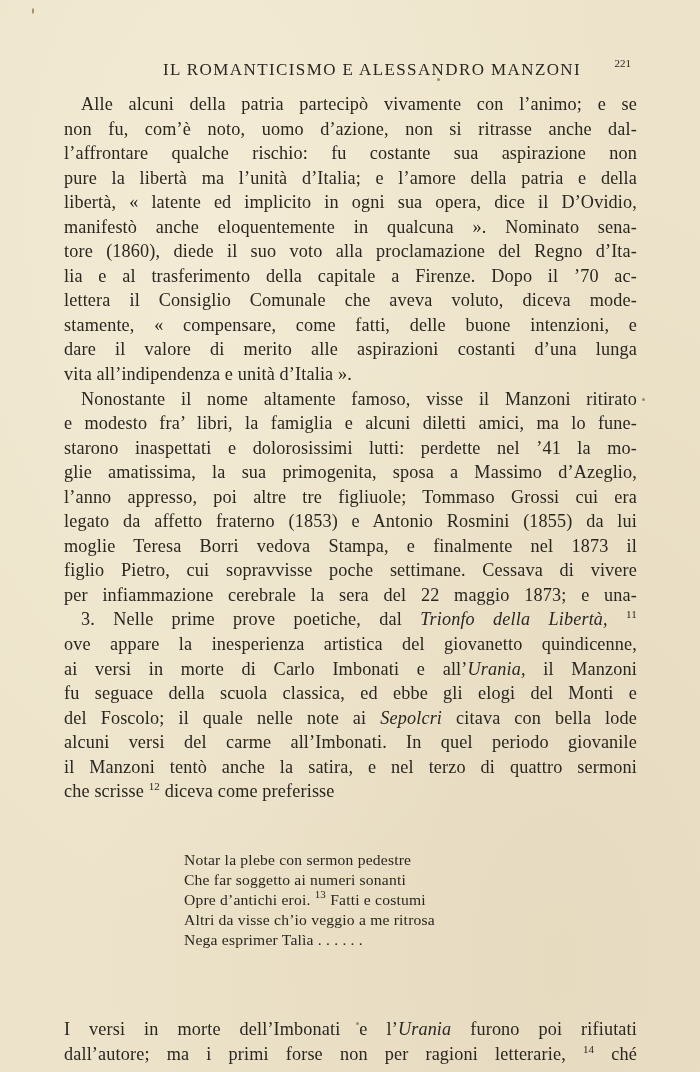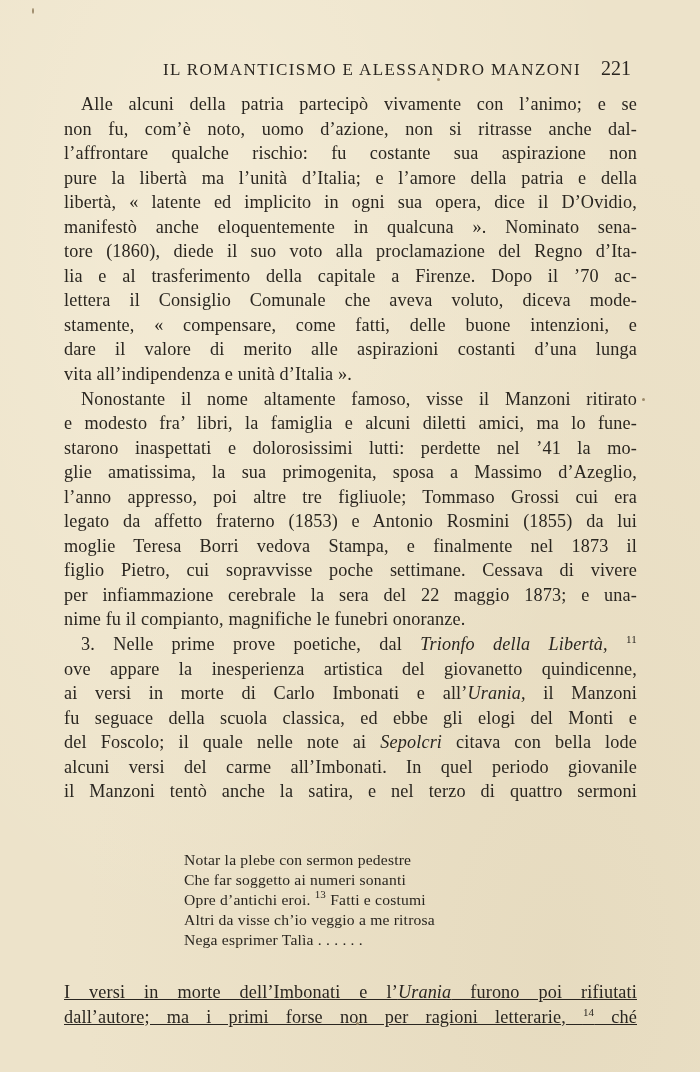--- a/index.html
+++ b/index.html
@@ -37,21 +37,21 @@
     top: 2px;
     font-size: 17px;
     letter-spacing: 1.4px;
     font-variant: small-caps;
     text-transform: uppercase;
   }
   .page-number {
     position: absolute;
     right: 0;
     top: -1px;
-    font-size: 20px;
+    font-size: 11px;
   }
   .body-text {
     position: absolute;
     left: 64px;
     top: 92px;
     width: 573px;
     font-family: "Liberation Serif", serif;
     font-size: 18.2px;
     line-height: 24.55px;
     letter-spacing: 0.15px;
@@ -84,27 +84,26 @@
     line-height: 20px;
     letter-spacing: 0.2px;
   }
   .verse .vline {
     display: block;
     white-space: nowrap;
   }
   .after-text {
     position: absolute;
     left: 64px;
-    top: 980px;
+    top: 1017px;
     width: 573px;
     font-family: "Liberation Serif", serif;
     font-size: 18.2px;
     line-height: 24.55px;
     letter-spacing: 0.15px;
-    text-decoration: underline;
   }
   .speck {
     position: absolute;
     border-radius: 50%;
     background: #9c8a6a;
   }
 </style>
 </head>
 <body>
 
@@ -135,31 +134,31 @@
     <div>
       <span class="line indent">Nonostante il nome altamente famoso, visse il Manzoni ritirato</span>
       <span class="line">e modesto fra’ libri, la famiglia e alcuni diletti amici, ma lo fune-</span>
       <span class="line">starono inaspettati e dolorosissimi lutti: perdette nel ’41 la mo-</span>
       <span class="line">glie amatissima, la sua primogenita, sposa a Massimo d’Azeglio,</span>
       <span class="line">l’anno appresso, poi altre tre figliuole; Tommaso Grossi cui era</span>
       <span class="line">legato da affetto fraterno (1853) e Antonio Rosmini (1855) da lui</span>
       <span class="line">moglie Teresa Borri vedova Stampa, e finalmente nel 1873 il</span>
       <span class="line">figlio Pietro, cui sopravvisse poche settimane. Cessava di vivere</span>
       <span class="line">per infiammazione cerebrale la sera del 22 maggio 1873; e una-</span>
-      <span class="line last">nime fu il compianto, magnifiche le funebri onoranze.</span>
     </div>
 
     <div>
       <span class="line indent"><span>3. Nelle prime prove poetiche, dal </span><i>Trionfo della Libertà,</i> <sup>11</sup></span>
       <span class="line">ove appare la inesperienza artistica del giovanetto quindicenne,</span>
       <span class="line"><span>ai versi in morte di Carlo Imbonati e all’</span><i>Urania,</i><span> il Manzoni</span></span>
       <span class="line">fu seguace della scuola classica, ed ebbe gli elogi del Monti e</span>
       <span class="line"><span>del Foscolo; il quale nelle note ai </span><i>Sepolcri</i><span> citava con bella lode</span></span>
       <span class="line">alcuni versi del carme all’Imbonati. In quel periodo giovanile</span>
       <span class="line">il Manzoni tentò anche la satira, e nel terzo di quattro sermoni</span>
+      <span class="line last"><span>che scrisse </span><sup>12</sup><span> diceva come preferisse</span></span>
     </div>
   </div>
 
   <div class="verse">
     <span class="vline">Notar la plebe con sermon pedestre</span>
     <span class="vline">Che far soggetto ai numeri sonanti</span>
     <span class="vline"><span>Opre d’antichi eroi.</span> <sup>13</sup><span> Fatti e costumi</span></span>
     <span class="vline">Altri da visse ch’io veggio a me ritrosa</span>
     <span class="vline">Nega esprimer Talìa . . . . . .</span>
   </div>

